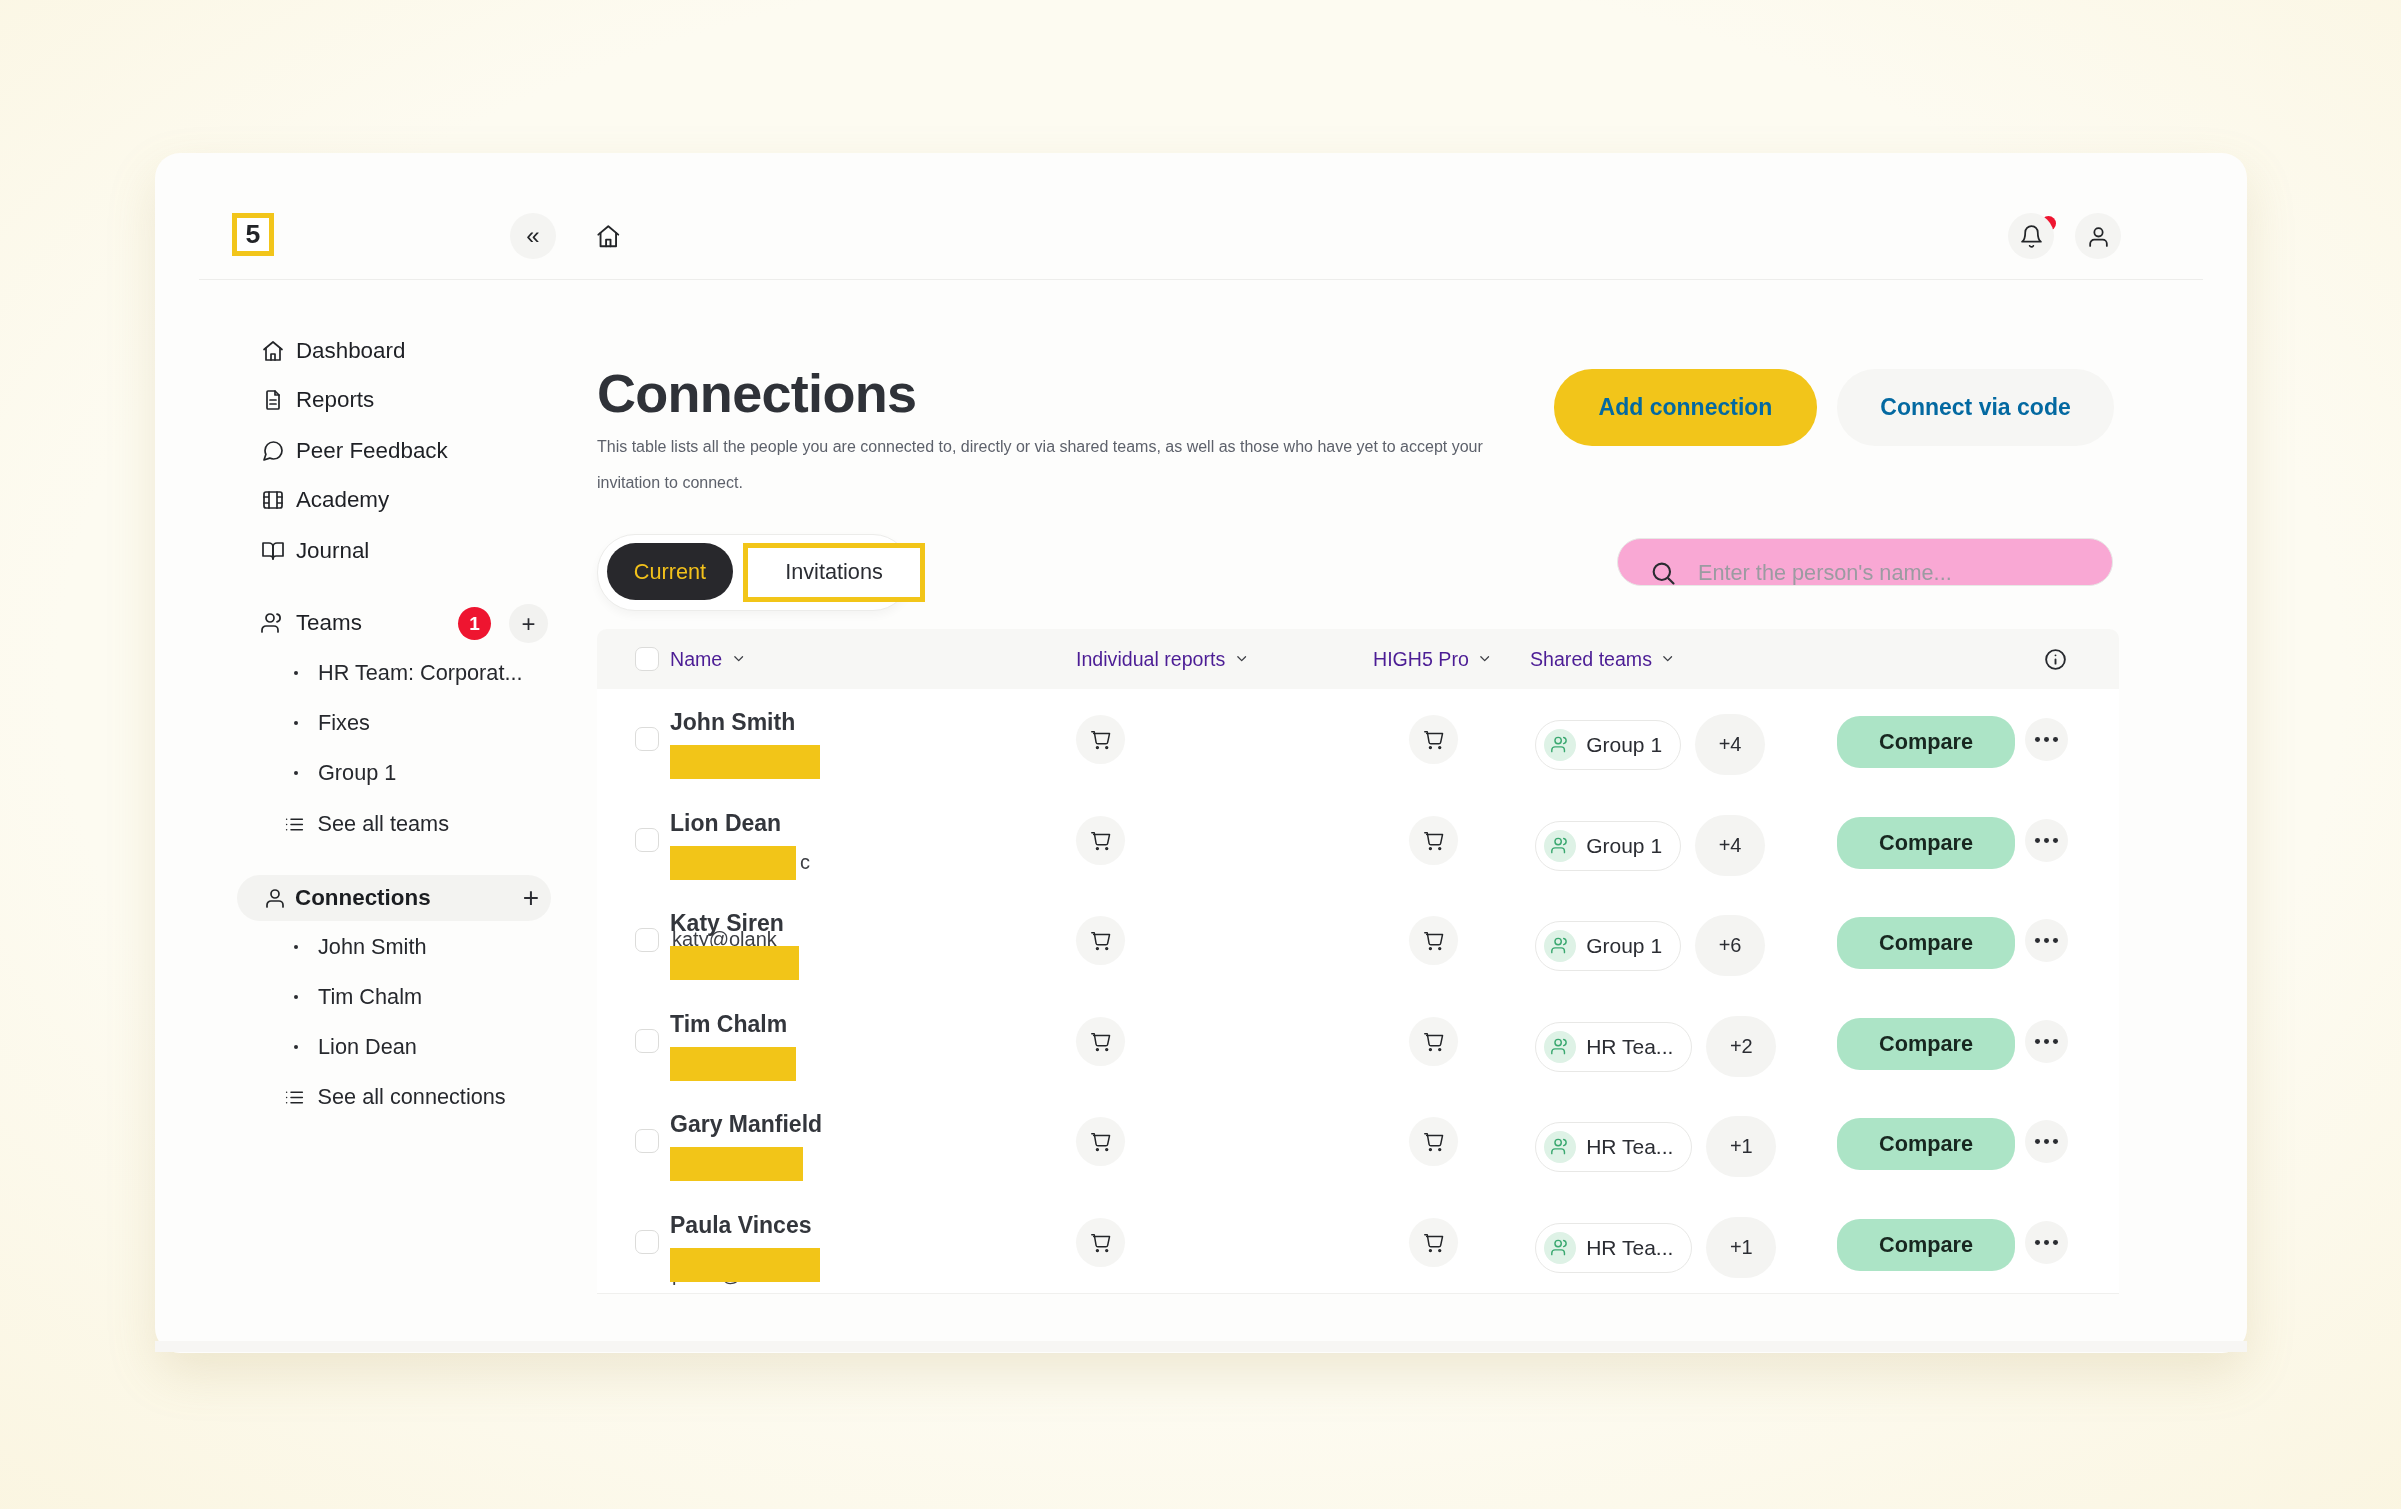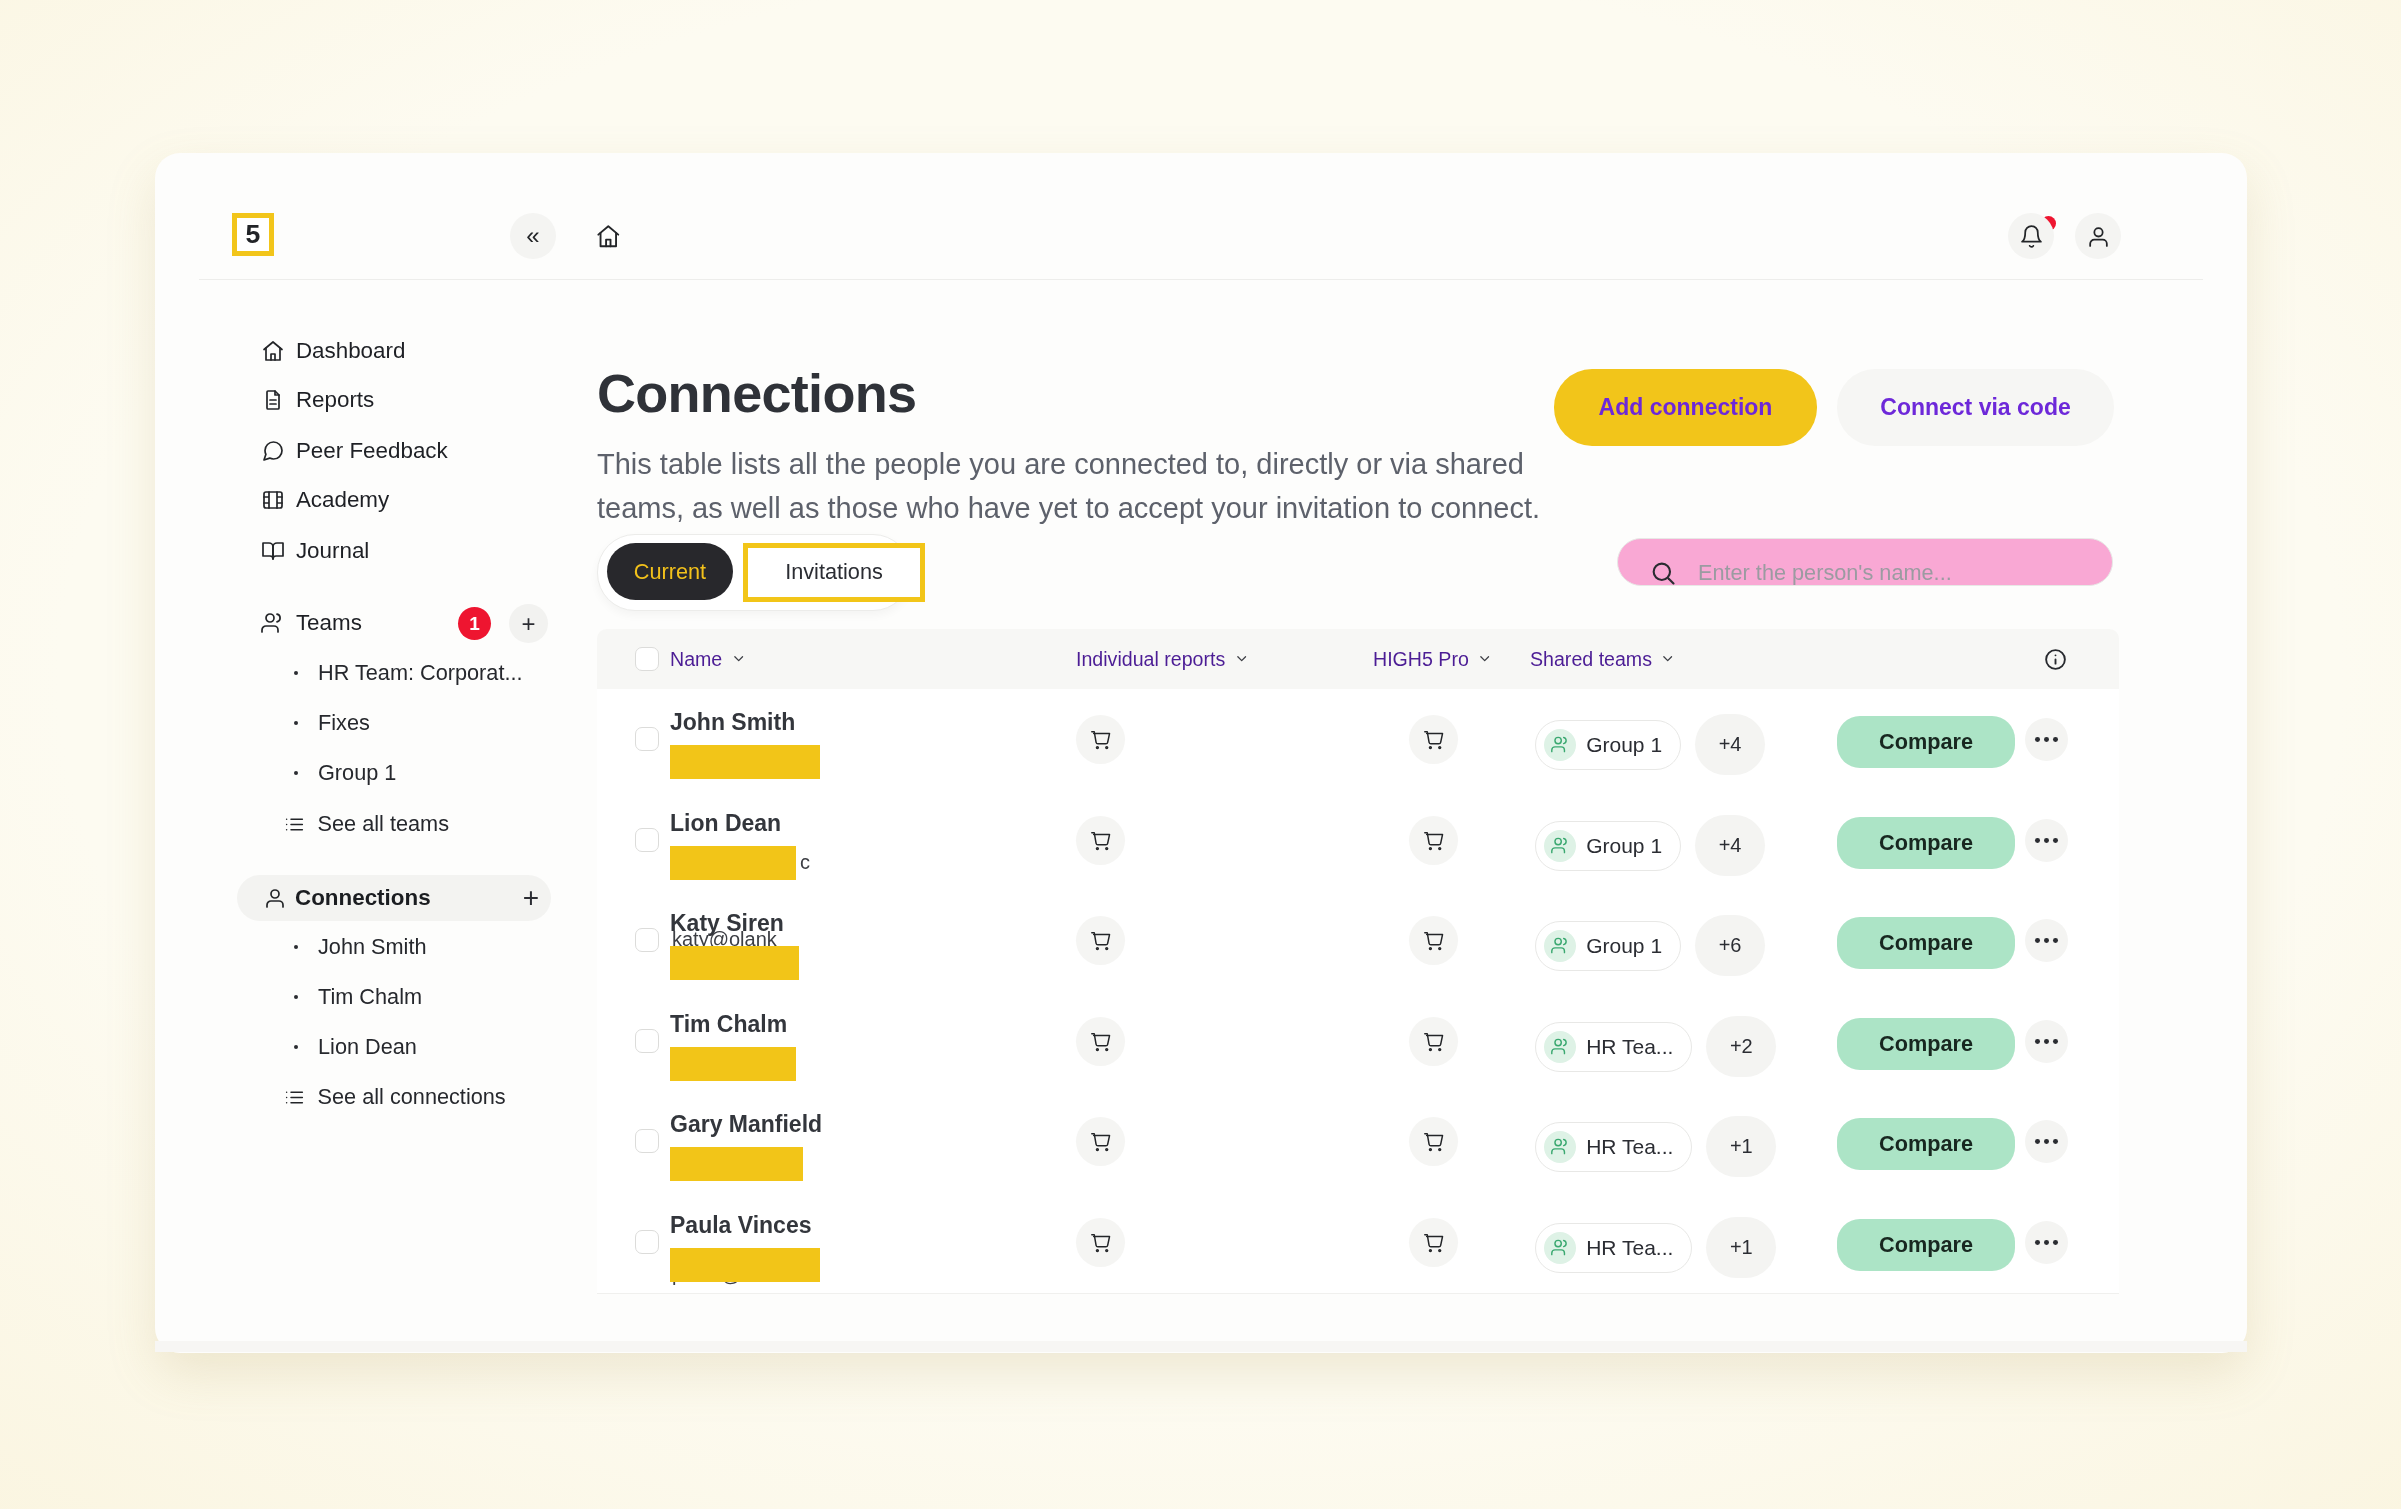--- a/index.html
+++ b/index.html
@@ -34,23 +34,23 @@
   .subitem::before{content:"";position:absolute;left:-24.5px;width:4.9px;height:4.9px;border-radius:50%;background:#2a2c31;}
   .seeall{position:absolute;left:129px;height:46px;display:flex;align-items:center;cursor:pointer;font-size:21.7px;color:#26282d;}
   .seeall .nicon{width:21px;color:#232528;margin-right:12.6px;}
   .connpill{position:absolute;left:82px;top:722px;width:314px;height:46px;border-radius:23px;background:#f3f3f1;cursor:pointer;}
   .connpill .nicon{position:absolute;left:26px;top:10.5px;width:24px;color:#232528;}
   .connpill .nlabel{position:absolute;left:58px;top:9.8px;font-size:22.4px;font-weight:700;color:#1b1d21;}
   .connadd{position:absolute;left:277px;top:5.6px;width:34px;height:34px;border:none;background:transparent;
     font-size:28px;color:#2b2d33;cursor:pointer;padding:0;}
   
   .title{position:absolute;left:442px;top:173px;font-size:54px;font-weight:700;color:#2f3238;letter-spacing:-0.7px;}
-  .desc{position:absolute;left:442px;top:260px;width:943px;font-size:29px;line-height:44px;color:#5d616b;}
+  .desc{position:absolute;left:442px;top:260px;width:943px;font-size:16px;line-height:36px;color:#5d616b;}
   .btn{position:absolute;top:216px;height:77px;border:none;border-radius:38px;font-size:23px;font-weight:700;
-    color:#6d28d9;cursor:pointer;font-family:inherit;}
+    color:#0369a1;cursor:pointer;font-family:inherit;}
   .btn-add{left:1399px;width:263px;background:#f2c51a;}
   .btn-code{left:1682px;width:277px;background:#f6f6f4;}
   
   .tabs{position:absolute;left:442px;top:381px;width:314px;height:77px;background:#fff;border:1.4px solid #ececea;
     box-sizing:border-box;border-radius:38px;box-shadow:0 4.2px 9.8px rgba(0,0,0,.04);}
   .tab-current{position:absolute;left:9px;top:8.4px;width:126px;height:57px;border-radius:29px;background:#28282c;
     border:none;color:#f2c11b;font-size:21.7px;font-weight:500;cursor:pointer;font-family:inherit;}
   .tab-invitations{position:absolute;left:145px;top:7.7px;width:182px;height:59px;background:#fff;
     border:5.6px solid #f2c518;box-sizing:border-box;color:#2b2d33;font-size:21.7px;font-weight:500;cursor:pointer;font-family:inherit;}
   .search{position:absolute;left:1462px;top:385px;width:496px;height:48px;background:#f9a8d4;border:1.4px solid #e8e8e6;

